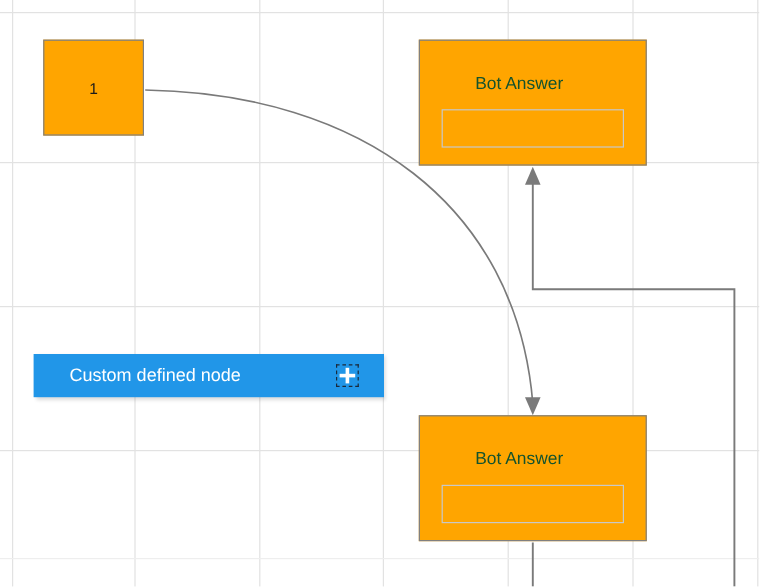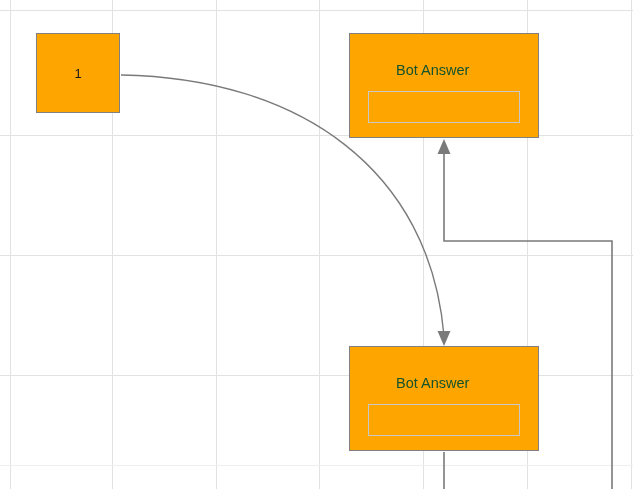--- a/index.html
+++ b/index.html
@@ -177,14 +177,21 @@
   <div class="node node-card" style="left:349px; top:33px; width:190px; height:105px;">
     <div class="node-card-title">Bot Answer</div>
     <div class="node-card-slot"></div>
   </div>
 
   <div class="node node-card" style="left:349px; top:346px; width:190px; height:105px;">
     <div class="node-card-title">Bot Answer</div>
     <div class="node-card-slot"></div>
   </div>
 
+  <div class="palette-bar" style="left:28px; top:295px; width:292px; height:36px;">
+    <span class="palette-label">Custom defined node</span>
+    <span class="palette-add">
+      <span class="plus-h"></span>
+      <span class="plus-v"></span>
+    </span>
+  </div>
 
 </div>
 
 </body></html>

